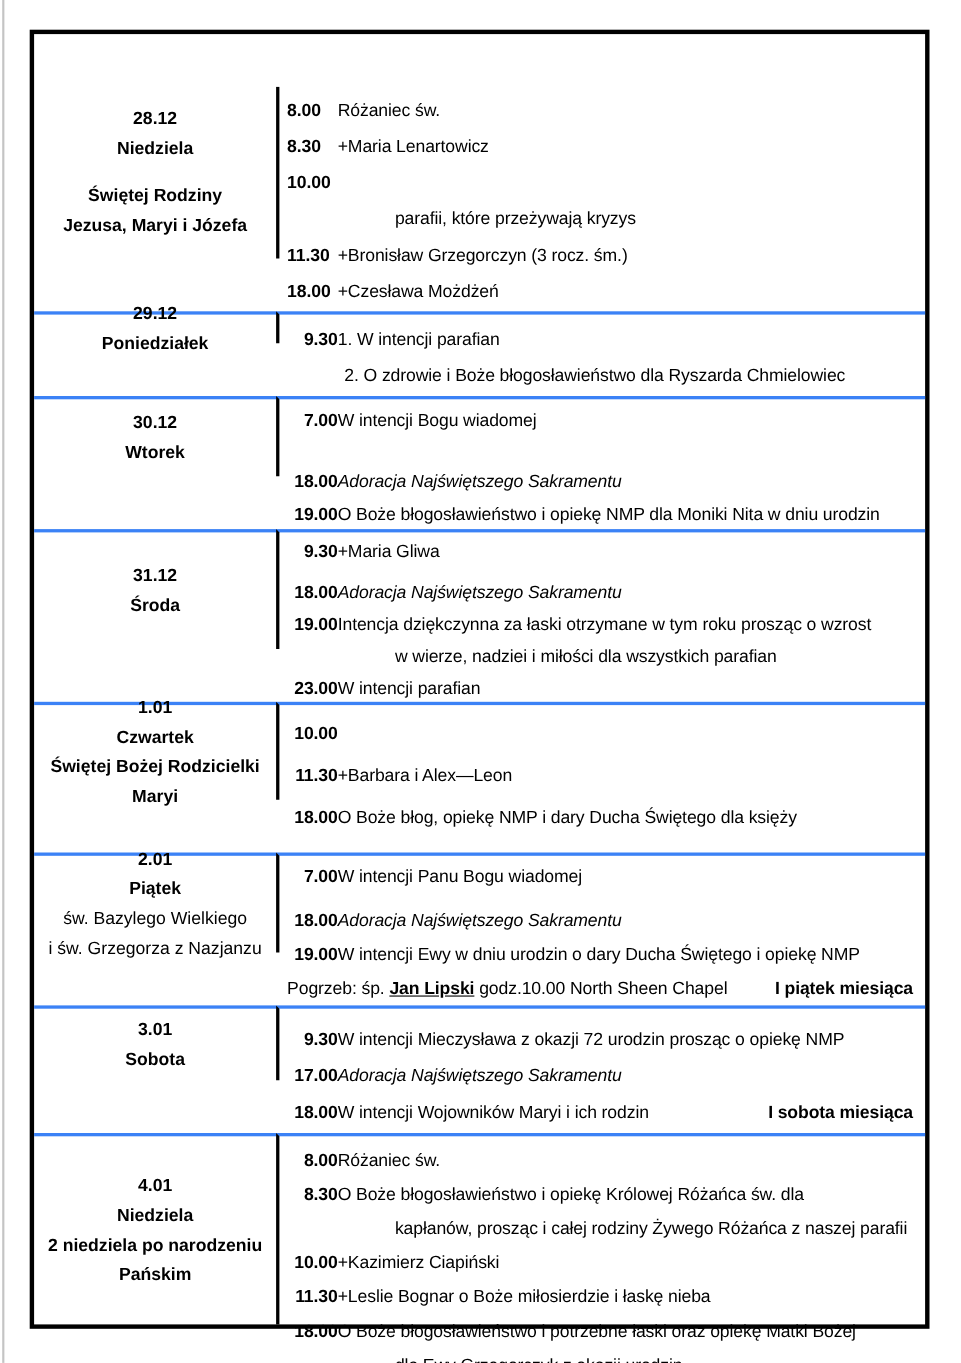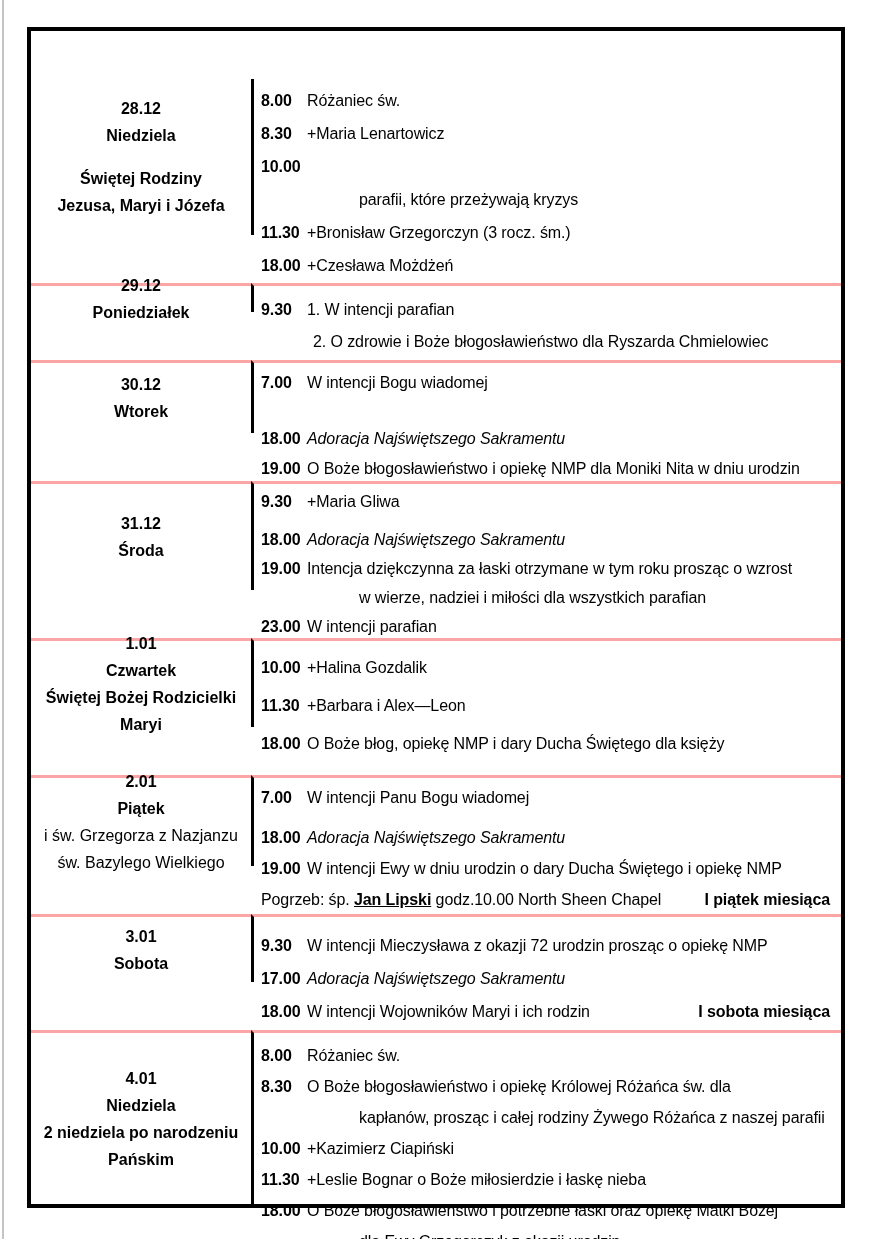--- a/index.html
+++ b/index.html
@@ -18,21 +18,21 @@
   .mass-table{
     position:absolute;left:27px;top:27px;width:818px;
     display:grid;
     grid-template-columns:220px 1fr;
     grid-template-rows:204px 77px 121px 157px 137px 139px 116px 222px;
     border:4px solid #000;
     box-sizing:border-box;
     background:#fff;
   }
   .cell{box-sizing:border-box;overflow:visible;margin-top:48px;}
-  .cell.bt{border-top:3px solid #fca5a5;}
+  .cell.bt{border-top:3px solid #3b82f6;text-align:right;}
   .cell-left{
     display:flex;flex-direction:column;justify-content:center;align-items:center;
     text-align:center;font-size:16px;line-height:27px;font-weight:bold;
     padding:2px 8px;
   }
   .cell-right{border-left:3px solid #000;padding-left:7px;padding-right:6px;font-size:16px;letter-spacing:-0.1px;}
   .date-line{white-space:nowrap;}
   .date-line.nb{font-weight:normal;}
   .date-gap{height:16px;}
   .ent{display:flex;white-space:nowrap;align-items:baseline;}
@@ -154,36 +154,35 @@
       </div>
       <div class="cell cell-left r5 bt">
         <div class="date-line">1.01</div>
         <div class="date-line">Czwartek</div>
         <div class="date-line">Świętej Bożej Rodzicielki</div>
         <div class="date-line">Maryi</div>
       </div>
       <div class="cell cell-right r5 bt">
         <div class="ent">
           <span class="t">10.00</span>
-          <span class="x">+Halina Gozdalik</span>
         </div>
         <div class="ent">
           <span class="t">11.30</span>
           <span class="x">+Barbara i Alex—Leon</span>
         </div>
         <div class="ent">
           <span class="t">18.00</span>
           <span class="x">O Boże błog, opiekę NMP i dary Ducha Świętego dla księży</span>
         </div>
       </div>
       <div class="cell cell-left r6 bt">
         <div class="date-line">2.01</div>
         <div class="date-line">Piątek</div>
+        <div class="date-line nb">św. Bazylego Wielkiego</div>
         <div class="date-line nb">i św. Grzegorza z Nazjanzu</div>
-        <div class="date-line nb">św. Bazylego Wielkiego</div>
       </div>
       <div class="cell cell-right r6 bt">
         <div class="ent">
           <span class="t">7.00</span>
           <span class="x">W intencji Panu Bogu wiadomej</span>
         </div>
         <div class="ent gap"></div>
         <div class="ent">
           <span class="t">18.00</span>
           <span class="x i">Adoracja Najświętszego Sakramentu</span>

